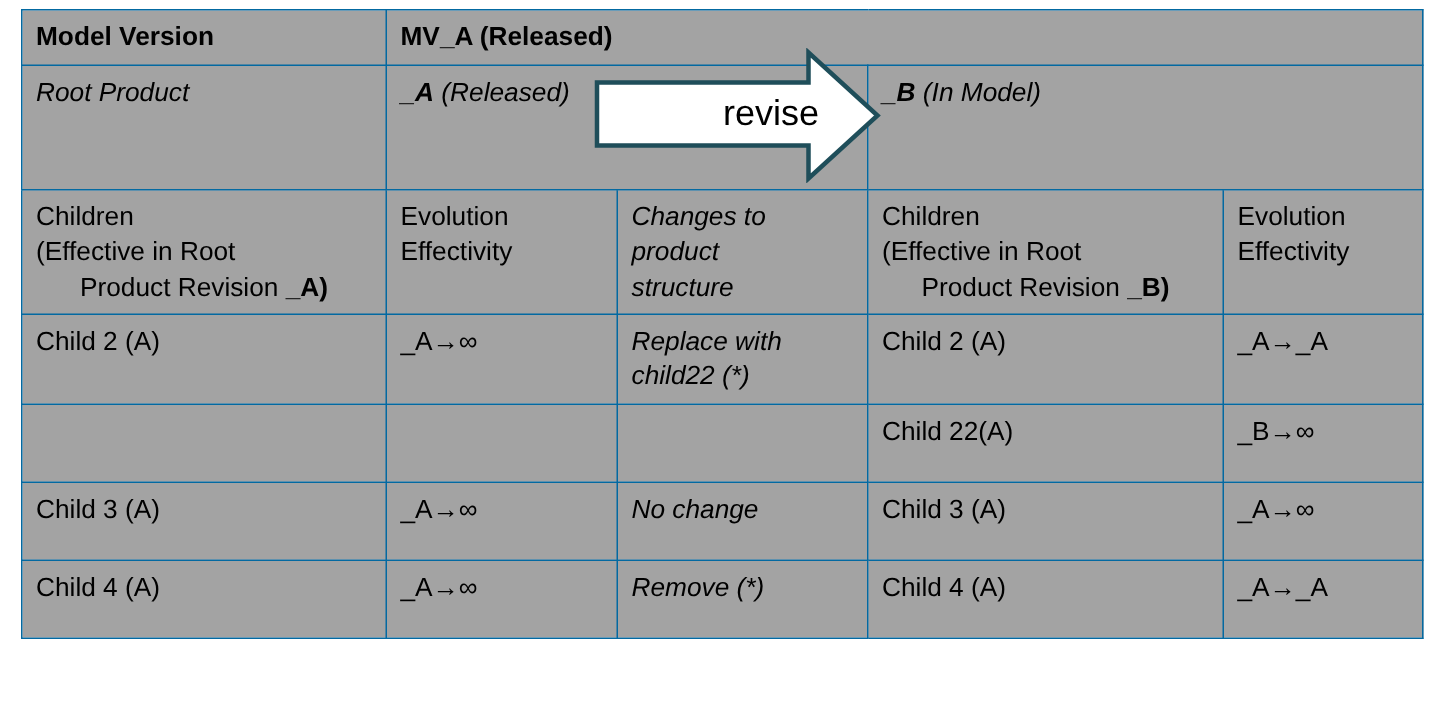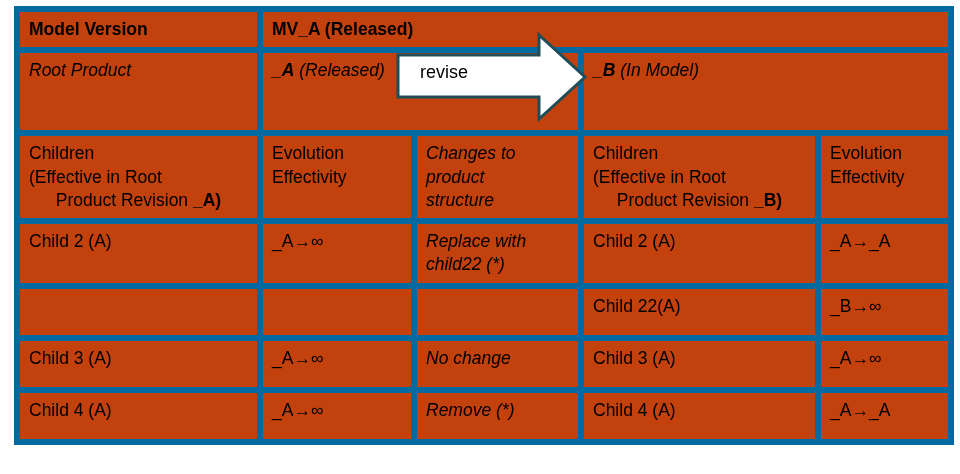--- a/index.html
+++ b/index.html
@@ -26,26 +26,26 @@
     position: absolute;
     left: 14px;
     top: 6px;
     width: 934px;
     border-collapse: collapse;
     table-layout: fixed;
     background: #ffffff;
   }
 
   table.matrix td {
-    border: 6px solid #0369a1;
+    border: 1px solid #0369a1;
     vertical-align: top;
     padding: 6px 9px 6px 9px;
     font-size: 17.5px;
     line-height: 1.33;
-    background: #c2410c;
+    background: #a3a3a3;
     box-sizing: border-box;
   }
 
   
   col.c1 { width: 243px; }
   col.c2 { width: 154px; }
   col.c3 { width: 167px; }
   col.c4 { width: 237px; }
   col.c5 { width: 133px; }
 
@@ -81,24 +81,23 @@
     width: 192px;
     height: 90px;
     pointer-events: none;
   }
   #revise-arrow svg { display: block; }
   .arrow-label {
     position: absolute;
     left: 396px;
     top: 62px;
     width: 150px;
-    text-align: left;
-    font-size: 18px;
+    text-align: right;
+    font-size: 24px;
     color: #000000;
-    margin-left: 24px;
   }
 </style>
 </head>
 <body>
 
 <div id="canvas">
 
   <table class="matrix">
     <colgroup>
       <col class="c1">

